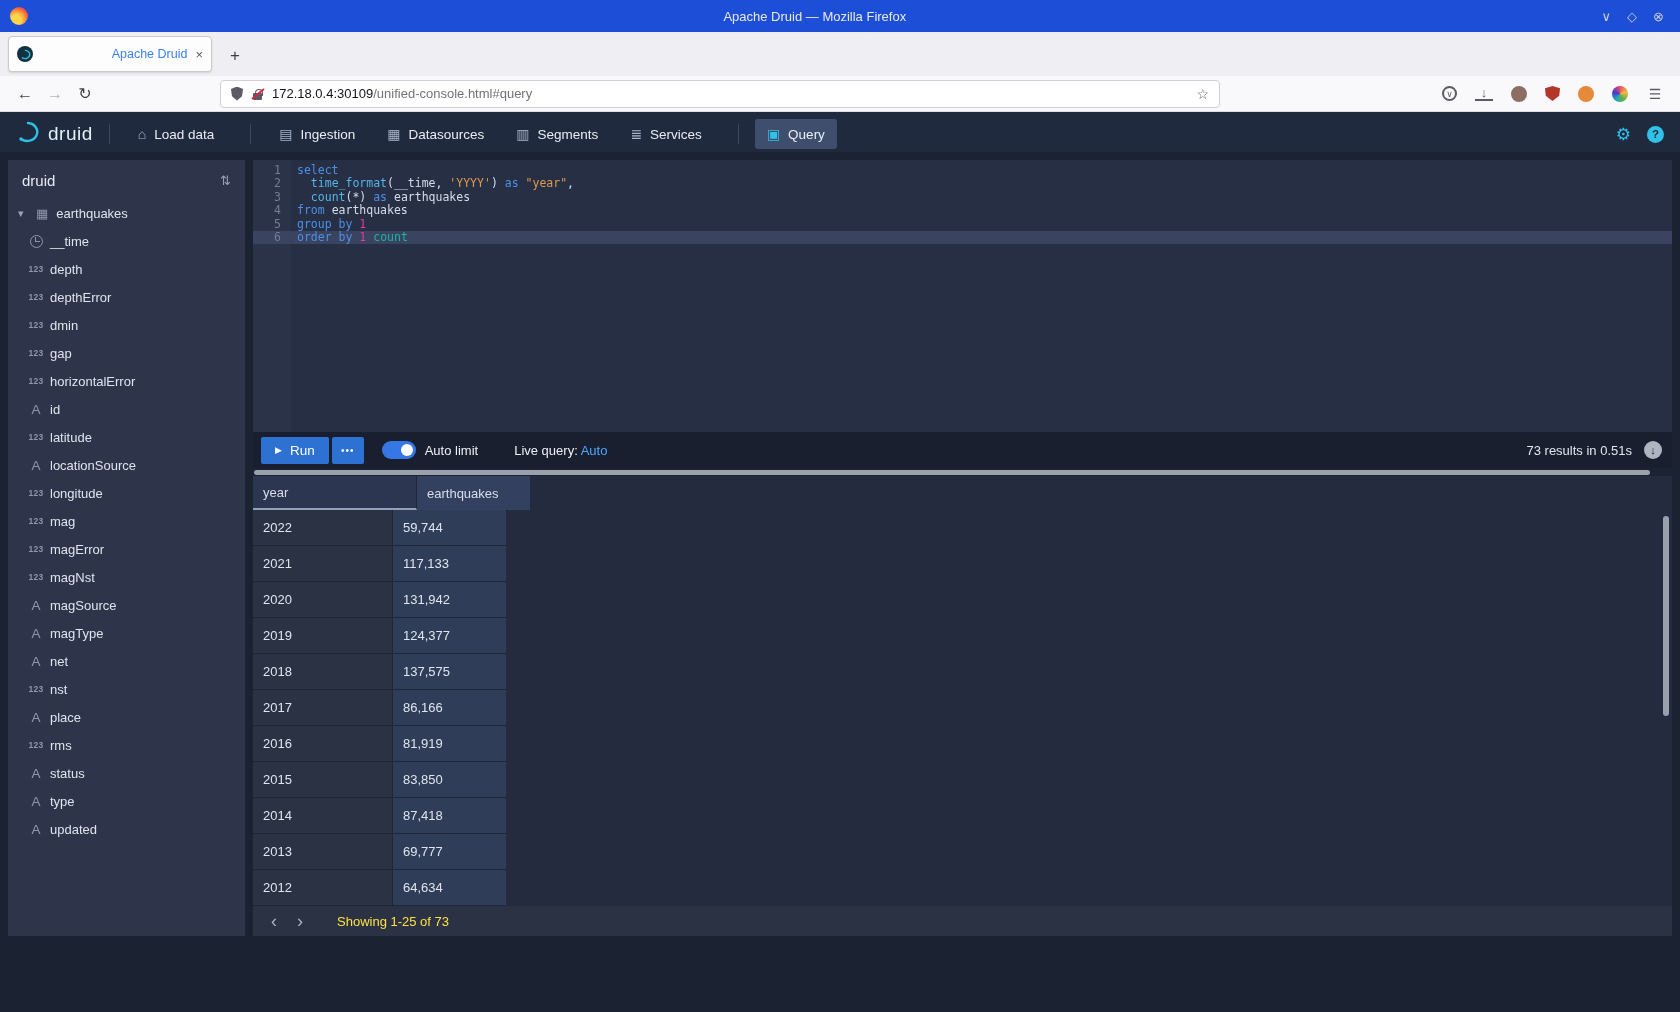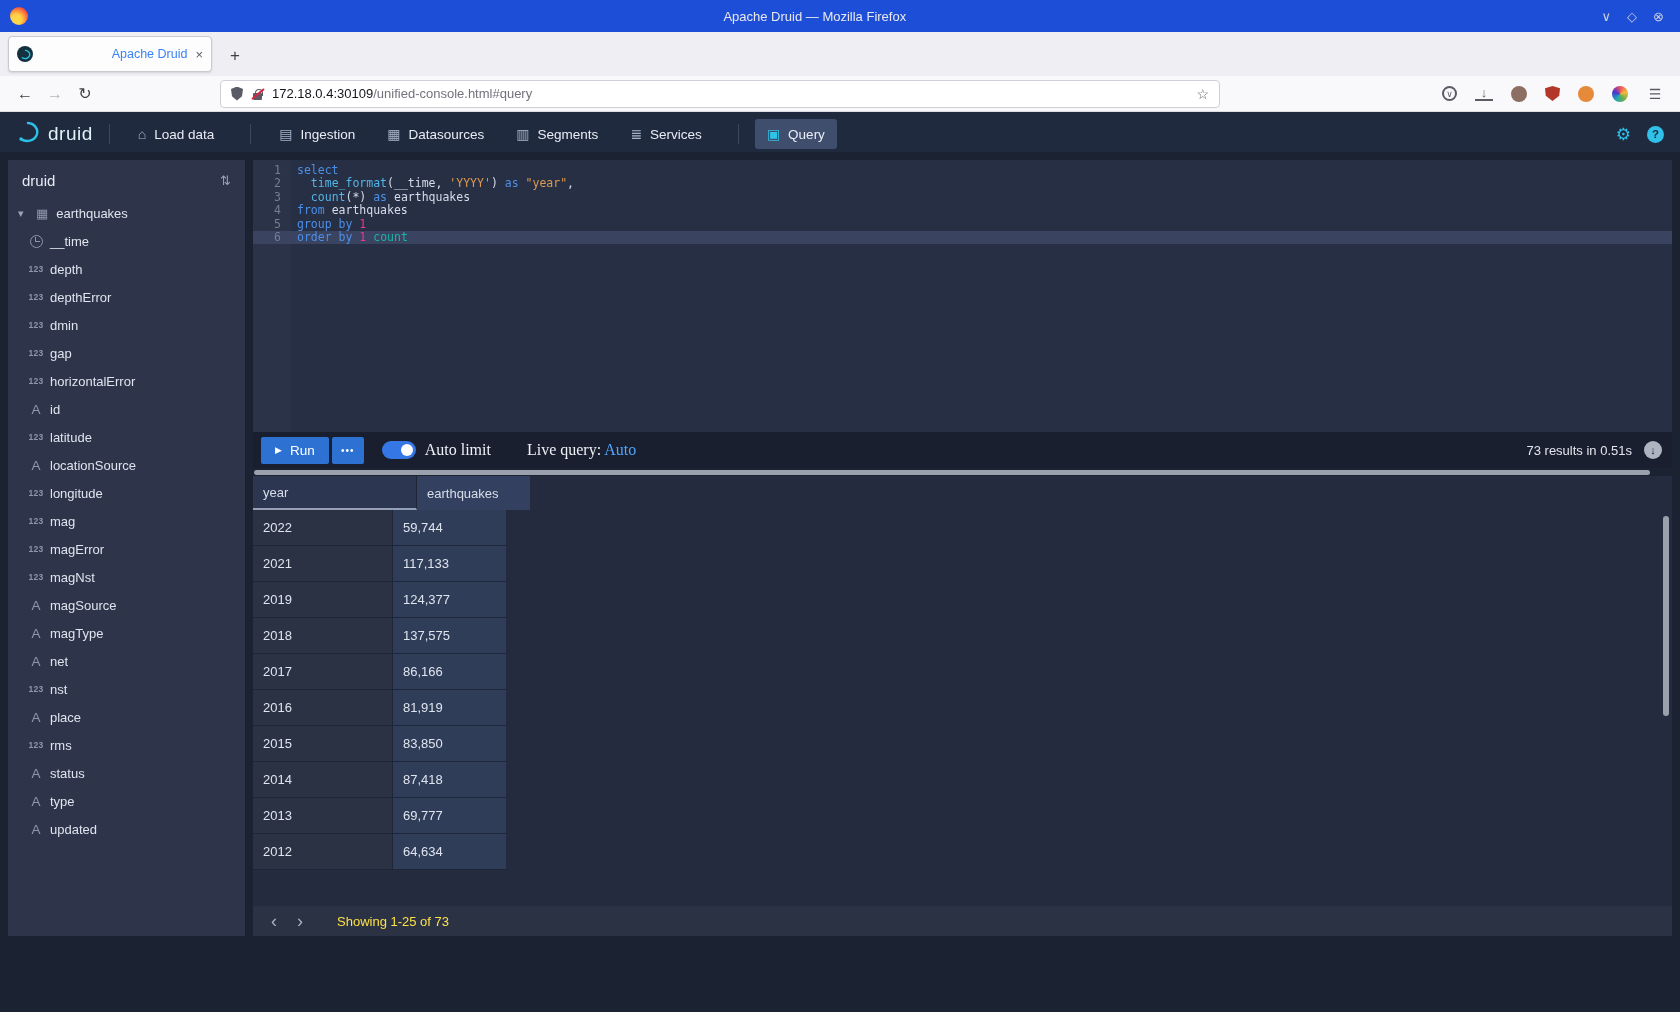--- a/index.html
+++ b/index.html
@@ -108,21 +108,21 @@
   .runbar { height:36px; background:#191f2e; display:flex; align-items:center; padding:0 10px 0 8px; }
   .run-btn { height:27px; background:#2d72d2; color:#fff; border:none; border-radius:2px;
              font-size:13.5px; font-family:inherit; display:flex; align-items:center;
              padding:0 14px; gap:8px; }
   .play { font-size:9px; }
   .more-btn { height:27px; width:32px; background:#2d72d2; color:#fff; border:none; border-radius:2px;
               margin-left:3px; font-size:10px; letter-spacing:1px; }
   .toggle { width:34px; height:18px; border-radius:9px; background:#3578e5; position:relative;
             margin-left:18px; display:inline-block; }
   .knob { position:absolute; right:3px; top:3px; width:12px; height:12px; border-radius:50%; background:#fff; }
-  .runbar-label { color:#edf0f5; font-size:16px; margin-left:9px;font-family:Liberation Serif, serif; }
+  .runbar-label { color:#edf0f5; font-size:13px; margin-left:9px; }
   .lq { margin-left:36px; }
   .lq-val { color:#4da6ff; }
   .rb-spacer { flex:1; }
   .results-info { color:#e2e6ee; font-size:13px; }
   .dl-icon { width:18px; height:18px; border-radius:50%; background:#aeb4c0; color:#191f2e;
              font-size:11px; display:flex; align-items:center; justify-content:center; margin-left:12px; }
 
   .hscroll { height:8px; position:relative; }
   .hthumb { position:absolute; left:1px; right:22px; top:1.5px; height:5px; background:#9aa1ac; border-radius:3px; }
 
@@ -430,20 +430,24 @@
             <div class="tr">
               <div class="td year">2022</div>
               <div class="td count">59,744</div>
             </div>
 
             <div class="tr">
               <div class="td year">2021</div>
               <div class="td count">117,133</div>
             </div>
 
+            <div class="tr">
+              <div class="td year">2020</div>
+              <div class="td count">131,942</div>
+            </div>
 
             <div class="tr">
               <div class="td year">2019</div>
               <div class="td count">124,377</div>
             </div>
 
             <div class="tr">
               <div class="td year">2018</div>
               <div class="td count">137,575</div>
             </div>

